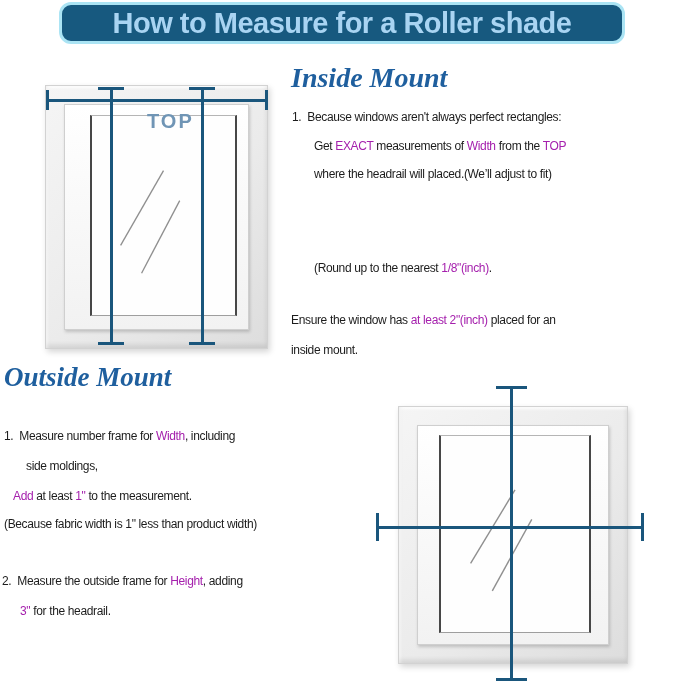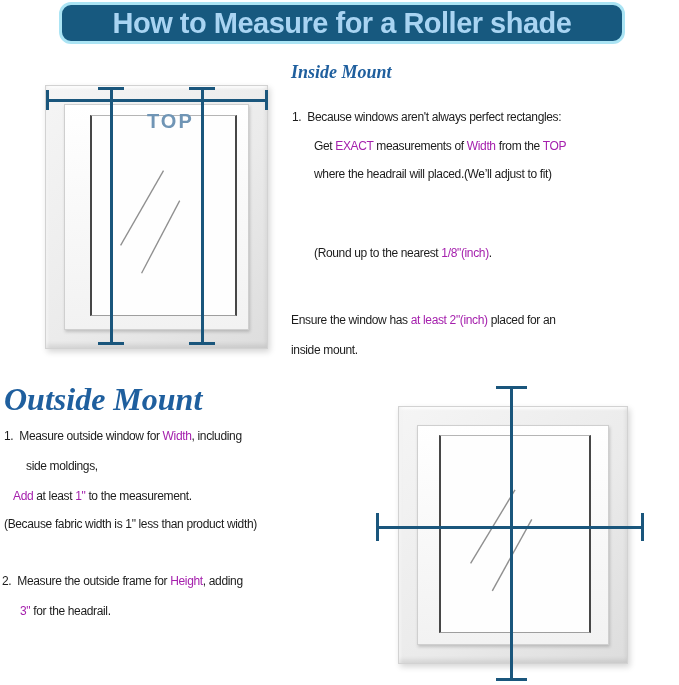--- a/index.html
+++ b/index.html
@@ -62,37 +62,37 @@
   <div class="mline" style="left:265px;top:90px;width:3px;height:20px"></div>
 
   <div class="mline" style="left:110px;top:87px;width:3px;height:258px"></div>
   <div class="mline" style="left:98px;top:87px;width:26px;height:3px"></div>
   <div class="mline" style="left:98px;top:342px;width:26px;height:3px"></div>
   <div class="mline" style="left:201px;top:87px;width:3px;height:258px"></div>
   <div class="mline" style="left:189px;top:87px;width:26px;height:3px"></div>
   <div class="mline" style="left:189px;top:342px;width:26px;height:3px"></div>
   <div class="top-label" style="left:147px;top:110px">TOP</div>
 
-  <div class="serif-heading" style="left:291px;top:62px;font-size:18px">Inside Mount</div>
+  <div class="serif-heading" style="left:291px;top:62px;font-size:28px">Inside Mount</div>
 
   <div class="bodyline" style="left:292px;top:107px">
     <span class="num">1.</span><span><span>Because windows aren't always perfect rectangles:</span></span>
   </div>
   <div class="bodyline" style="left:314px;top:164px"><span>where the headrail will placed.(We’ll adjust to fit)</span></div>
   <div class="bodyline" style="left:314px;top:136px"><span>Get </span><span class="c-accent">EXACT</span><span> measurements of </span><span class="c-accent">Width</span><span> from the </span><span class="c-accent">TOP</span></div>
 
-  <div class="bodyline" style="left:314px;top:243px"><span>(Round up to the nearest </span><span class="c-accent">1/8"(inch)</span><span>.</span></div>
+  <div class="bodyline" style="left:314px;top:258px"><span>(Round up to the nearest </span><span class="c-accent">1/8"(inch)</span><span>.</span></div>
 
   <div class="bodyline" style="left:291px;top:310px"><span>Ensure the window has </span><span class="c-accent">at least 2"(inch)</span><span> placed for an</span></div>
   <div class="bodyline" style="left:291px;top:340px"><span>inside mount.</span></div>
 
-  <div class="serif-heading" style="left:4px;top:381px;font-size:32px">Outside Mount</div>
+  <div class="serif-heading" style="left:4px;top:362px;font-size:27px">Outside Mount</div>
 
   <div class="bodyline" style="left:4px;top:426px">
-    <span class="num">1.</span><span><span>Measure outside window for </span><span class="c-accent">Width</span><span>, including</span></span>
+    <span class="num">1.</span><span><span>Measure number frame for </span><span class="c-accent">Width</span><span>, including</span></span>
   </div>
   <div class="bodyline" style="left:26px;top:456px"><span>side moldings,</span></div>
   <div class="bodyline" style="left:13px;top:486px"><span class="c-accent">Add</span><span> at least </span><span class="c-accent">1"</span><span> to the measurement.</span></div>
   <div class="bodyline" style="left:4px;top:514px"><span>(Because fabric width is 1" less than product width)</span></div>
 
   <div class="bodyline" style="left:2px;top:571px">
     <span class="num">2.</span><span><span>Measure the outside frame for </span><span class="c-accent">Height</span><span>, adding</span></span>
   </div>
   <div class="bodyline" style="left:20px;top:601px"><span class="c-accent">3"</span><span>  for the headrail.</span></div>
 

